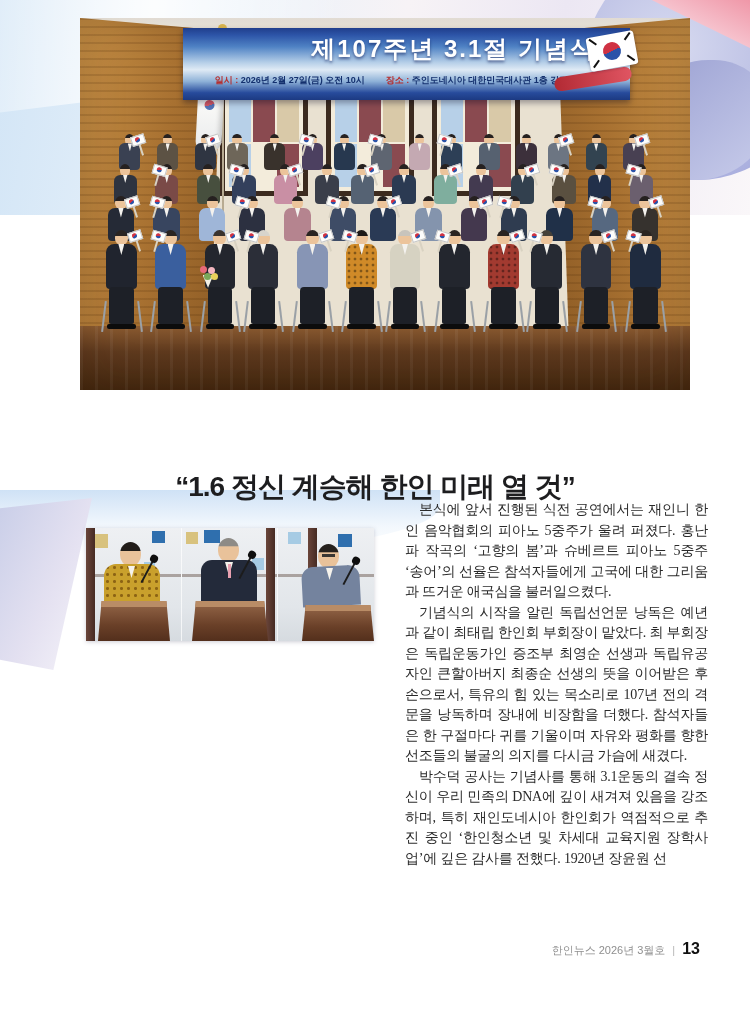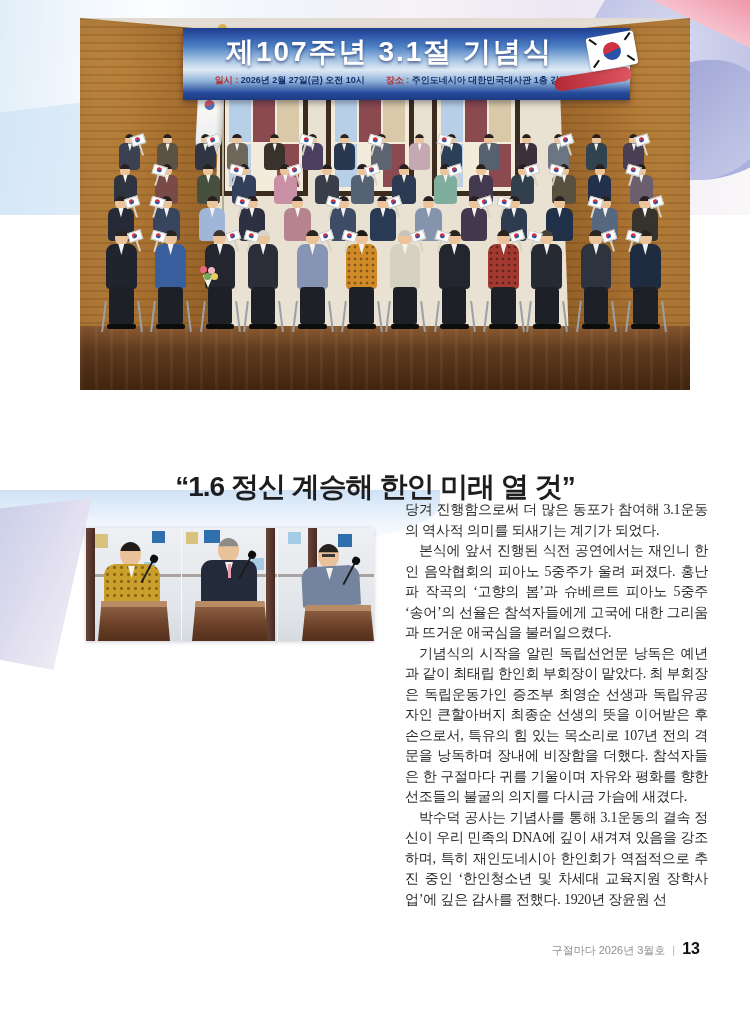--- a/index.html
+++ b/index.html
@@ -42,22 +42,22 @@
   .art{position:absolute;top:28px;width:88px;height:150px;background:#f3ecdb;border:5px solid #3c2b1f;
        display:grid;grid-template-columns:1fr 1fr 1fr;grid-template-rows:1fr 1fr 1fr;gap:2px;padding:4px;box-sizing:border-box;}
   .art i{display:block;}
   .mp .floor{position:absolute;left:0;bottom:0;right:0;height:64px;
     background:repeating-linear-gradient(90deg,rgba(255,255,255,.05) 0 3px,transparent 3px 15px),
                linear-gradient(180deg,#8a5a30 0%,#5f3a1e 40%,#44280f 100%);}
   
   .banner{position:absolute;left:103px;top:10px;width:447px;height:72px;z-index:6;
     background:linear-gradient(180deg,#203e8c 0%,#2d55a8 10%,#4f82c4 26%,#b6cfe8 48%,#dfeaf5 58%,#8fb2d8 74%,#274b9c 90%,#1c3a82 100%);
     box-shadow:0 3px 6px rgba(0,0,30,.35);}
-  .banner .btitle{position:absolute;left:0;right:34px;top:5px;text-align:center;color:#ffffff;
-    font-size:28px;font-weight:bold;letter-spacing:2px;text-shadow:0 2px 3px rgba(10,20,80,.55);white-space:nowrap;}
+  .banner .btitle{position:absolute;left:0;right:34px;top:5px;text-align:right;color:#ffffff;
+    font-size:24px;font-weight:bold;letter-spacing:2px;text-shadow:0 2px 3px rgba(10,20,80,.55);white-space:nowrap;}
   .banner .binfo{position:absolute;left:0;right:30px;top:46px;text-align:center;font-size:9px;
     color:#14306e;font-weight:bold;white-space:nowrap;}
   .banner .binfo .lab{color:#b62f2f;}
   .banner .binfo .gap{display:inline-block;width:16px;}
   .btaeguk{position:absolute;right:-6px;top:6px;width:48px;height:34px;background:#fff;border-radius:3px;
     transform:rotate(-10deg);box-shadow:0 1px 3px rgba(0,0,40,.3);z-index:7;}
   .btaeguk .tg{position:absolute;left:15px;top:8px;width:18px;height:18px;border-radius:50%;
     background:linear-gradient(165deg,#cf3243 50%,#2a52a8 50%);}
   .btaeguk .bar{position:absolute;width:9px;height:2px;background:#111;}
   .bswoosh{position:absolute;right:-2px;top:44px;width:78px;height:14px;border-radius:8px;
@@ -834,25 +834,24 @@
         <span style="left:48px;top:40px;width:7px;height:12px;background:#f6f3ec;clip-path:polygon(0 0,100% 0,50% 100%)"></span>
       </div>
       <div class="podium" style="left:24px;width:72px;height:36px"></div>
       <div class="mic" style="left:70px;top:34px"></div>
     </div>
   </div>
 
   <div class="col col-left">
   </div>
   <div class="col col-right">
-    <p>당겨 진행함으로써 더 많은 동포가 참여해 3.1운동의 역사적 의미를 되새기는 계기가 되었다.</p>
     <p class="ind">본식에 앞서 진행된 식전 공연에서는 재인니 한인 음악협회의 피아노 5중주가 울려 퍼졌다. 홍난파 작곡의 ‘고향의 봄’과 슈베르트 피아노 5중주 ‘송어’의 선율은 참석자들에게 고국에 대한 그리움과 뜨거운 애국심을 불러일으켰다.</p>
     <p class="ind">기념식의 시작을 알린 독립선언문 낭독은 예년과 같이 최태립 한인회 부회장이 맡았다. 최 부회장은 독립운동가인 증조부 최영순 선생과 독립유공자인 큰할아버지 최종순 선생의 뜻을 이어받은 후손으로서, 특유의 힘 있는 목소리로 107년 전의 격문을 낭독하며 장내에 비장함을 더했다. 참석자들은 한 구절마다 귀를 기울이며 자유와 평화를 향한 선조들의 불굴의 의지를 다시금 가슴에 새겼다.</p>
     <p class="ind">박수덕 공사는 기념사를 통해 3.1운동의 결속 정신이 우리 민족의 DNA에 깊이 새겨져 있음을 강조하며, 특히 재인도네시아 한인회가 역점적으로 추진 중인 ‘한인청소년 및 차세대 교육지원 장학사업’에 깊은 감사를 전했다. 1920년 장윤원 선</p>
   </div>
 
   <div class="footer">
-    <span class="f-mag">구절마다 2026년 3월호</span>
+    <span class="f-mag">한인뉴스 2026년 3월호</span>
     <span class="f-sep">|</span>
     <span class="f-num">13</span>
   </div>
 
 </div>
 
 </body></html>

